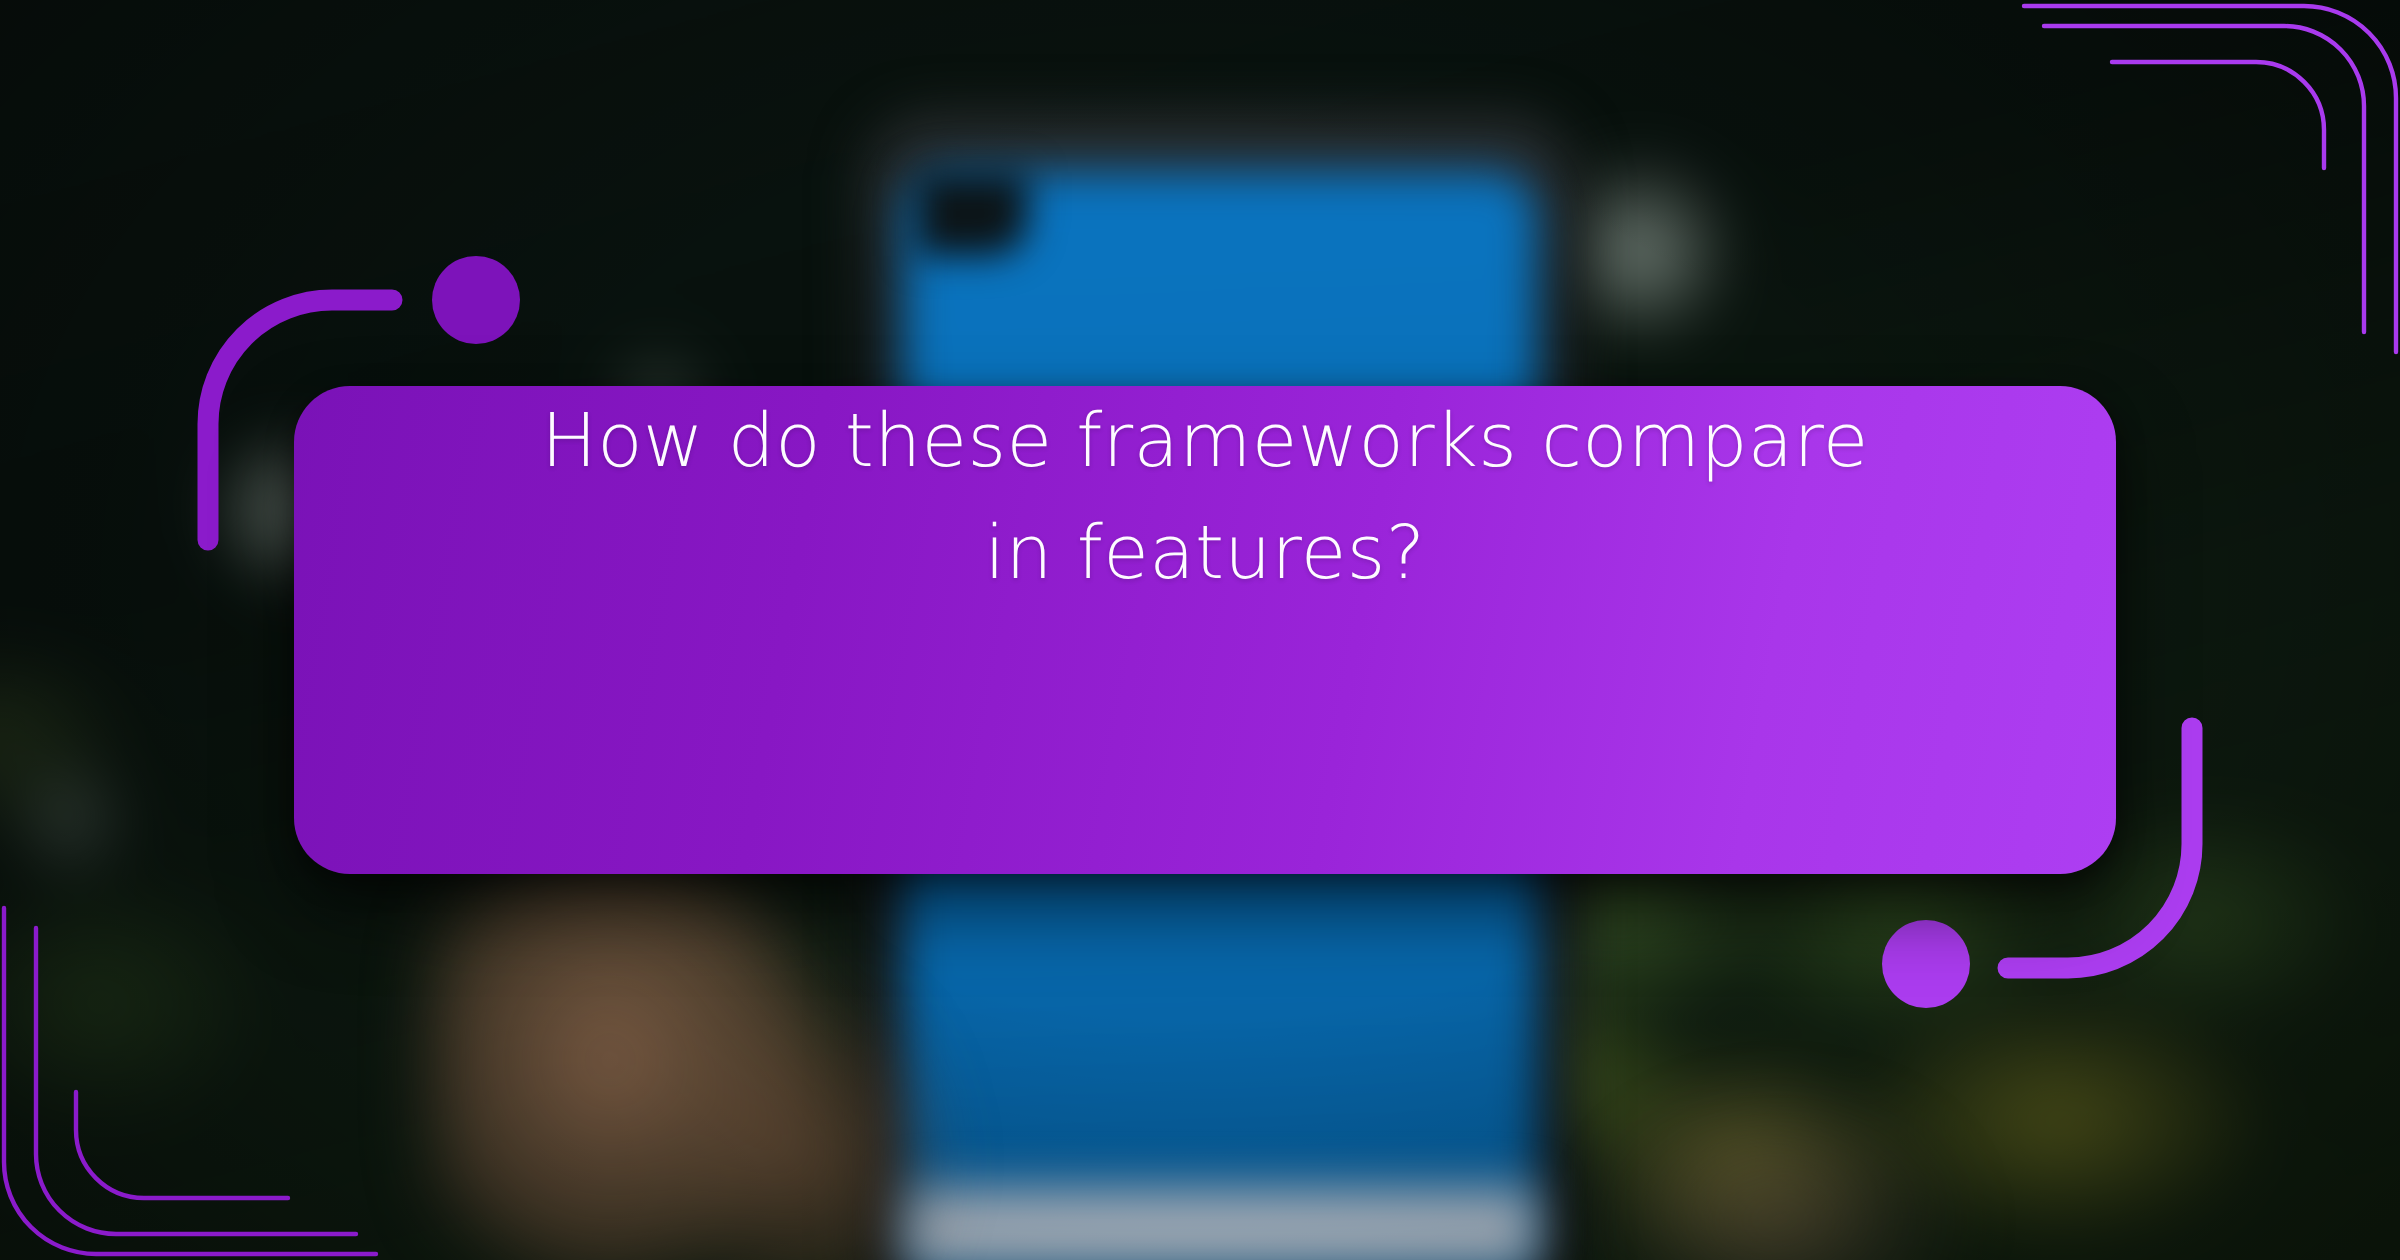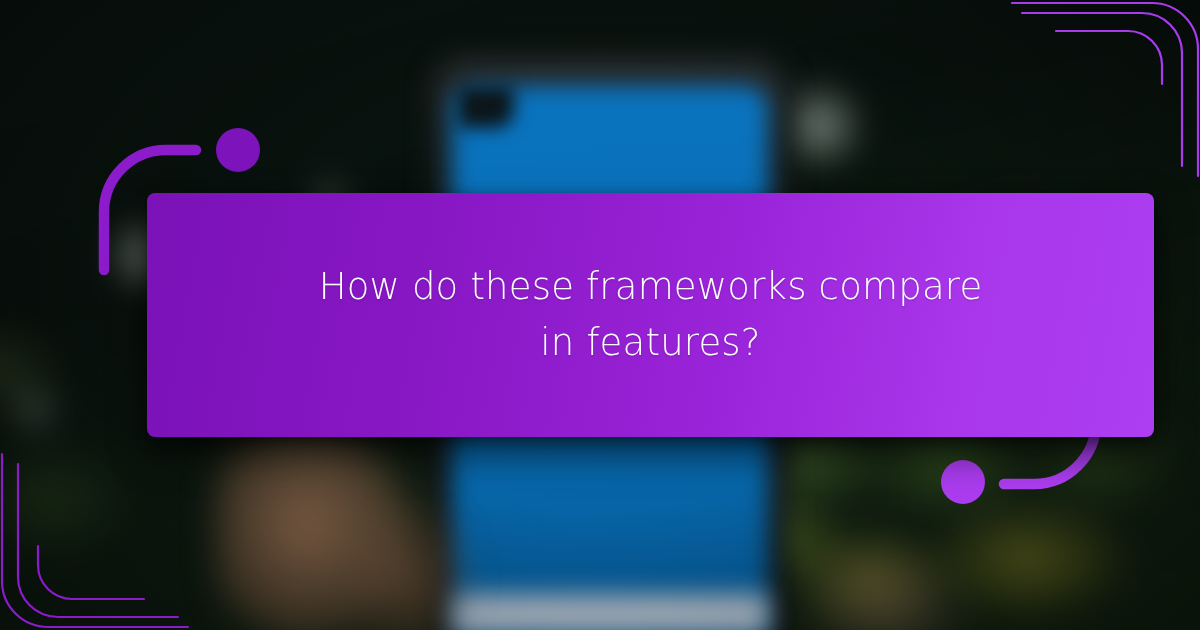--- a/index.html
+++ b/index.html
@@ -95,26 +95,26 @@
   .dot {
     position:absolute;
     border-radius:50%;
   }
   .dot-tl { left:216px; top:128px; width:44px; height:44px; background:#7d13ba; }
   .dot-br { left:941px; top:460px; width:44px; height:44px; background:#ab3cef; }
 
   
   .card {
     position:absolute;
-    left:147px; top:193px; width:1007px; height:244px;
-    border-radius:8px;
+    left:147px; top:193px; width:911px; height:244px;
+    border-radius:28px;
     background:linear-gradient(100deg, #7a12b7 0%, #8817c4 28%, #9a24d9 58%, #a936ea 80%, #ad3ef2 100%);
     box-shadow:0 18px 36px rgba(0,0,0,0.55), 0 4px 14px rgba(0,0,0,0.4);
     display:flex;
-    align-items:center;
+    align-items:flex-start;
     justify-content:center;
   }
   .card-text {
     width:700px;
     text-align:center;
     color:#fdfbff;
     font-size:37px;
     line-height:1.52;
     font-weight:300;
     letter-spacing:0.2px;

